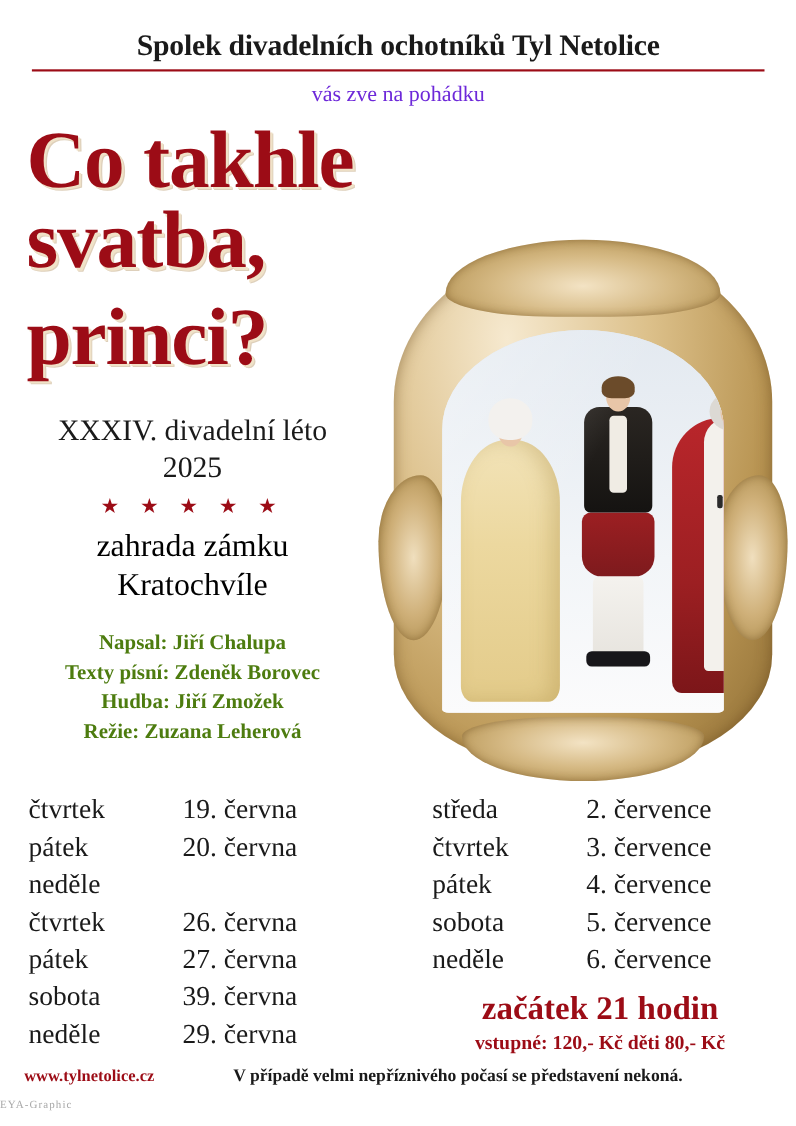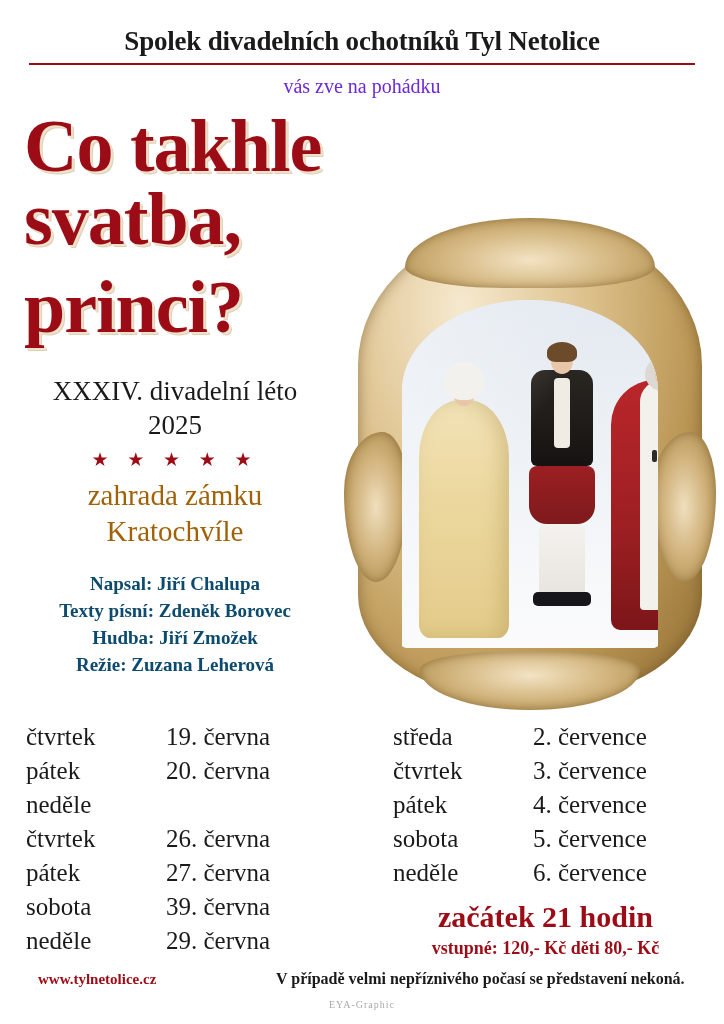--- a/index.html
+++ b/index.html
@@ -79,25 +79,25 @@
   }
   .stars {
     color: #9c0c16;
     font-size: 19px;
     letter-spacing: 7px;
     margin: 5px 0 6px 0;
   }
   .venue {
     font-size: 29px;
     line-height: 1.25;
-    color: #a16207;
+    color: #000000;
   }
   .credits {
     margin-top: 22px;
-    color: #0c4a6e;
+    color: #4d7c0f;
     font-weight: bold;
     font-size: 19px;
     line-height: 1.42;
   }
 
   
   .photo-wrap {
     position: absolute;
     right: 22px;
     top: 222px;
@@ -303,46 +303,44 @@
     color: #9c0c16;
     font-weight: bold;
     font-size: 18px;
     text-align: center;
     padding-right: 26px;
   }
 
   
   .footer {
     position: absolute;
-    left: 16px; right: 0;
+    left: 0; right: 0;
     bottom: 36px;
     display: flex;
     align-items: baseline;
     padding: 0 22px;
     box-sizing: border-box;
-    gap: 48px;
   }
   .footer-web {
     color: #9c0c16;
     font-weight: bold;
     font-size: 15px;
     width: 190px;
   }
   .footer-note {
     flex: 1;
     font-weight: bold;
     font-size: 16px;
     text-align: left;
     color: #1a1a1a;
   }
   .credit-mark {
     position: absolute;
     left: 0; right: 0;
     bottom: 14px;
-    text-align: center;
     font-size: 10px;
     color: #a9a9a9;
     letter-spacing: 1px;
   }
 </style>
 </head>
 <body>
 
 <div class="poster">
 

